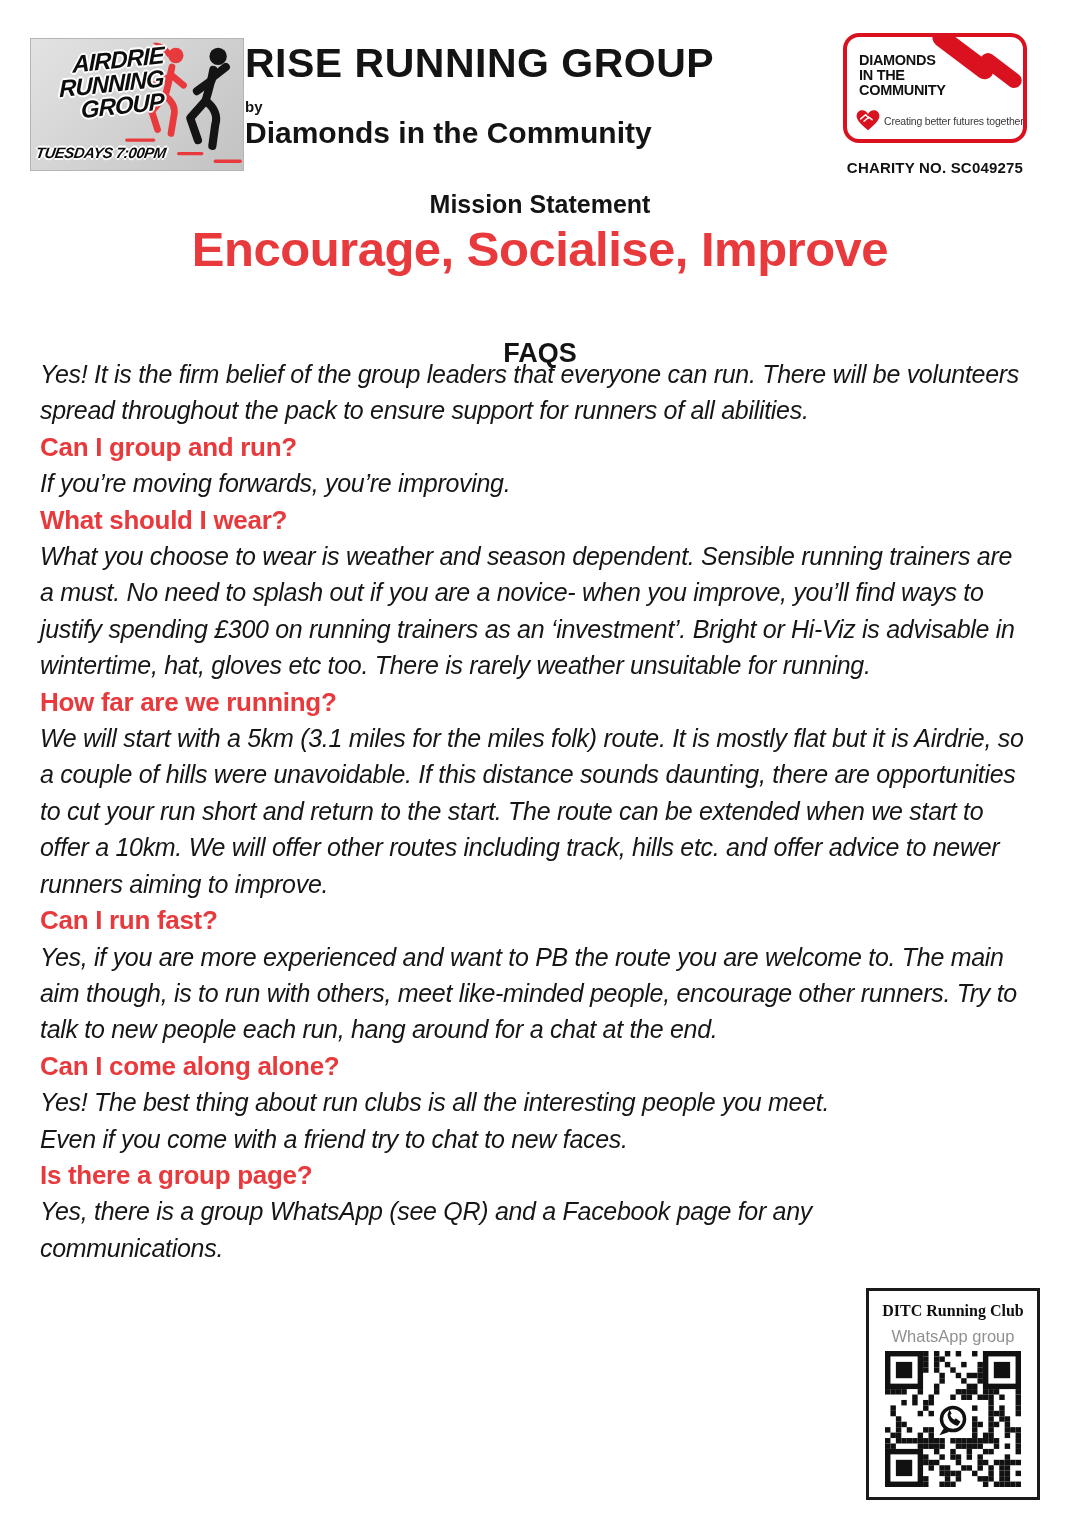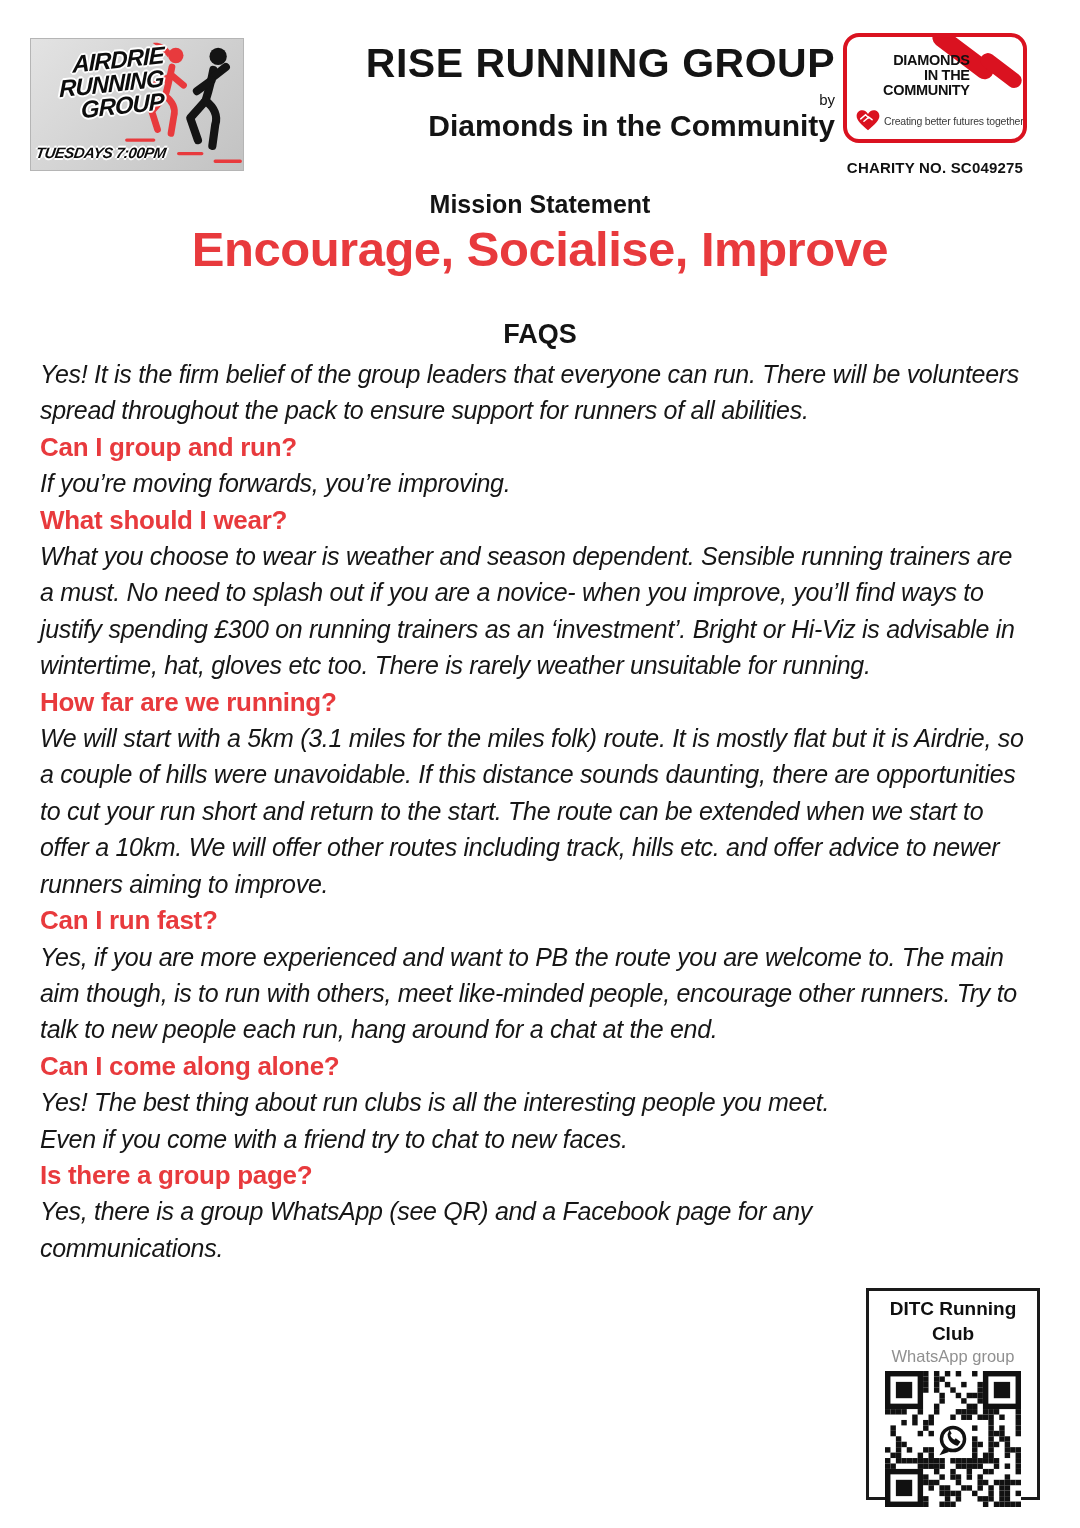--- a/index.html
+++ b/index.html
@@ -37,67 +37,67 @@
     text-shadow:-2px 0 #fff,2px 0 #fff,0 -2px #fff,0 2px #fff,
                 -1px -1px #fff,1px 1px #fff,-1px 1px #fff,1px -1px #fff;
   }
   .airdrie-schedule{
     position:absolute;left:6px;bottom:10px;
     font-style:italic;font-weight:bold;font-size:15px;letter-spacing:-0.5px;
     color:#0d0d0d;
     transform:skewX(-8deg);
     text-shadow:-2px 0 #fff,2px 0 #fff,0 -2px #fff,0 2px #fff;
   }
-  .title-block{position:absolute;left:245px;top:40px;width:590px;text-align:right;}
+  .title-block{position:absolute;left:245px;top:40px;width:590px;text-align:left;}
   .main-title{font-size:41px;font-weight:bold;letter-spacing:0.5px;color:#141414;}
-  .by-label{font-size:15px;font-weight:normal;margin-top:4px;color:#141414;}
+  .by-label{font-size:15px;font-weight:bold;margin-top:11px;color:#141414;}
   .subtitle{font-size:30px;font-weight:bold;margin-top:1px;color:#141414;}
 
   .ditc-block{position:absolute;left:843px;top:33px;width:184px;text-align:center;}
   .ditc-card{
     position:relative;height:110px;background:#fff;
     border:4px solid var(--ditc-red);border-radius:16px;overflow:hidden;
   }
   .ditc-name{
-    position:absolute;left:12px;top:16px;text-align:right;
-    font-size:14.5px;line-height:15px;font-weight:bold;letter-spacing:-0.3px;color:#111;margin-left:24px;
+    position:absolute;left:12px;top:16px;text-align:left;
+    font-size:14.5px;line-height:15px;font-weight:bold;letter-spacing:-0.3px;color:#111;
   }
   .ditc-bar{position:absolute;background:var(--ditc-red);border-radius:12px;}
   .ditc-bar.b1{width:72px;height:18px;right:24px;top:8px;transform:rotate(37deg);}
   .ditc-bar.b2{width:48px;height:15px;right:-2px;top:26px;transform:rotate(37deg);}
   .ditc-footer{position:absolute;left:8px;bottom:7px;display:flex;align-items:center;gap:3px;}
   .ditc-tagline{font-size:10.5px;color:#3a3a3a;letter-spacing:-0.2px;white-space:nowrap;}
   .charity-no{margin-top:16px;font-size:15px;font-weight:bold;letter-spacing:0.2px;color:#111;}
 
   
   .mission-label{position:absolute;left:0;right:0;top:190px;text-align:center;
     font-size:25px;font-weight:bold;color:#141414;}
   .mission-statement{position:absolute;left:0;right:0;top:221px;text-align:center;
     font-size:49px;font-weight:bold;color:var(--accent-red);letter-spacing:-0.5px;}
 
   
-  .faqs-heading{position:absolute;left:0;right:0;top:319px;text-align:center;
+  .faqs-heading{position:absolute;left:0;right:0;top:338px;text-align:center;
     font-size:27px;font-weight:bold;color:#141414;}
   .faq-list{position:absolute;left:40px;top:356px;width:992px;}
   .faq-list .q{
     font-size:26px;font-weight:bold;color:var(--accent-red);
     line-height:36.4px;letter-spacing:-0.3px;
   }
   .faq-list .a{
     font-size:25px;font-style:italic;color:var(--body-text);
     line-height:36.4px;letter-spacing:-0.3px;
   }
   .faq-list .a.narrow{max-width:795px;}
 
   
   .qr-box{
     position:absolute;left:866px;top:1288px;width:174px;height:212px;
     background:#fff;border:3px solid #1a1a1a;text-align:center;padding-top:5px;
   }
-  .qr-title{font-size:19px;font-weight:bold;color:#0f0f0f;line-height:25px;}
+  .qr-title{font-size:16px;font-weight:bold;color:#0f0f0f;line-height:30px;font-family:Liberation Serif, serif;}
   .qr-subtitle{font-size:16.5px;color:var(--qr-gray);line-height:20px;}
   .qr-code{margin-top:5px;}
 </style>
 </head>
 <body>
 
 <div class="page">
 
   <div class="airdrie-logo">
     <svg class="runners" viewBox="0 0 130 135" width="125" height="130" aria-hidden="true">

